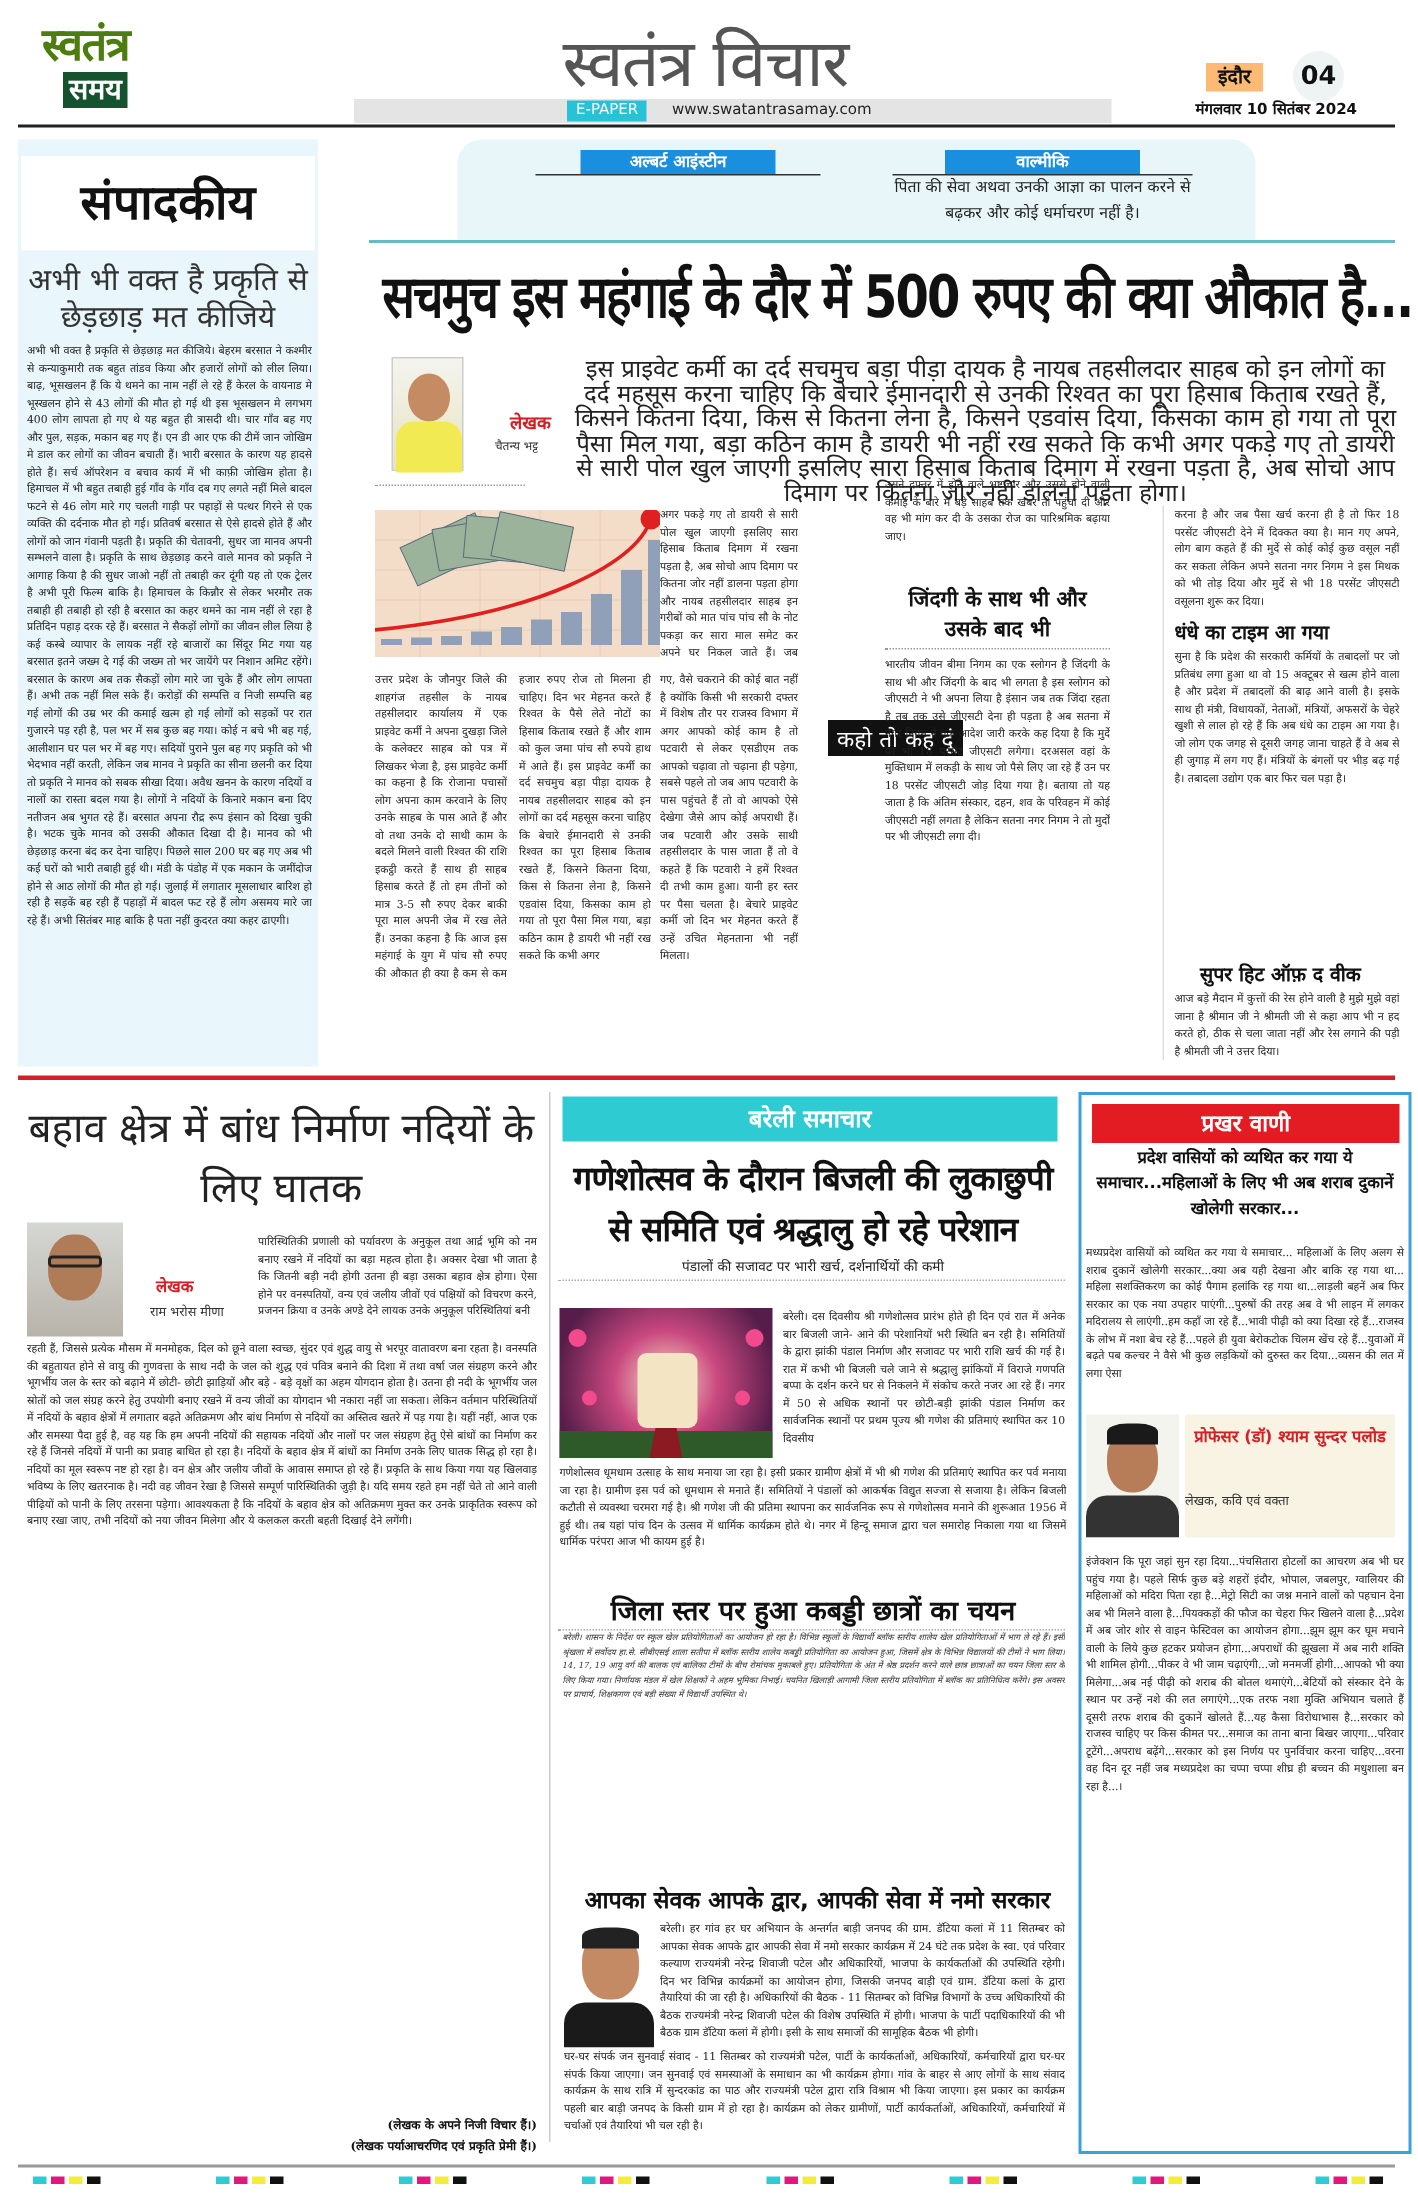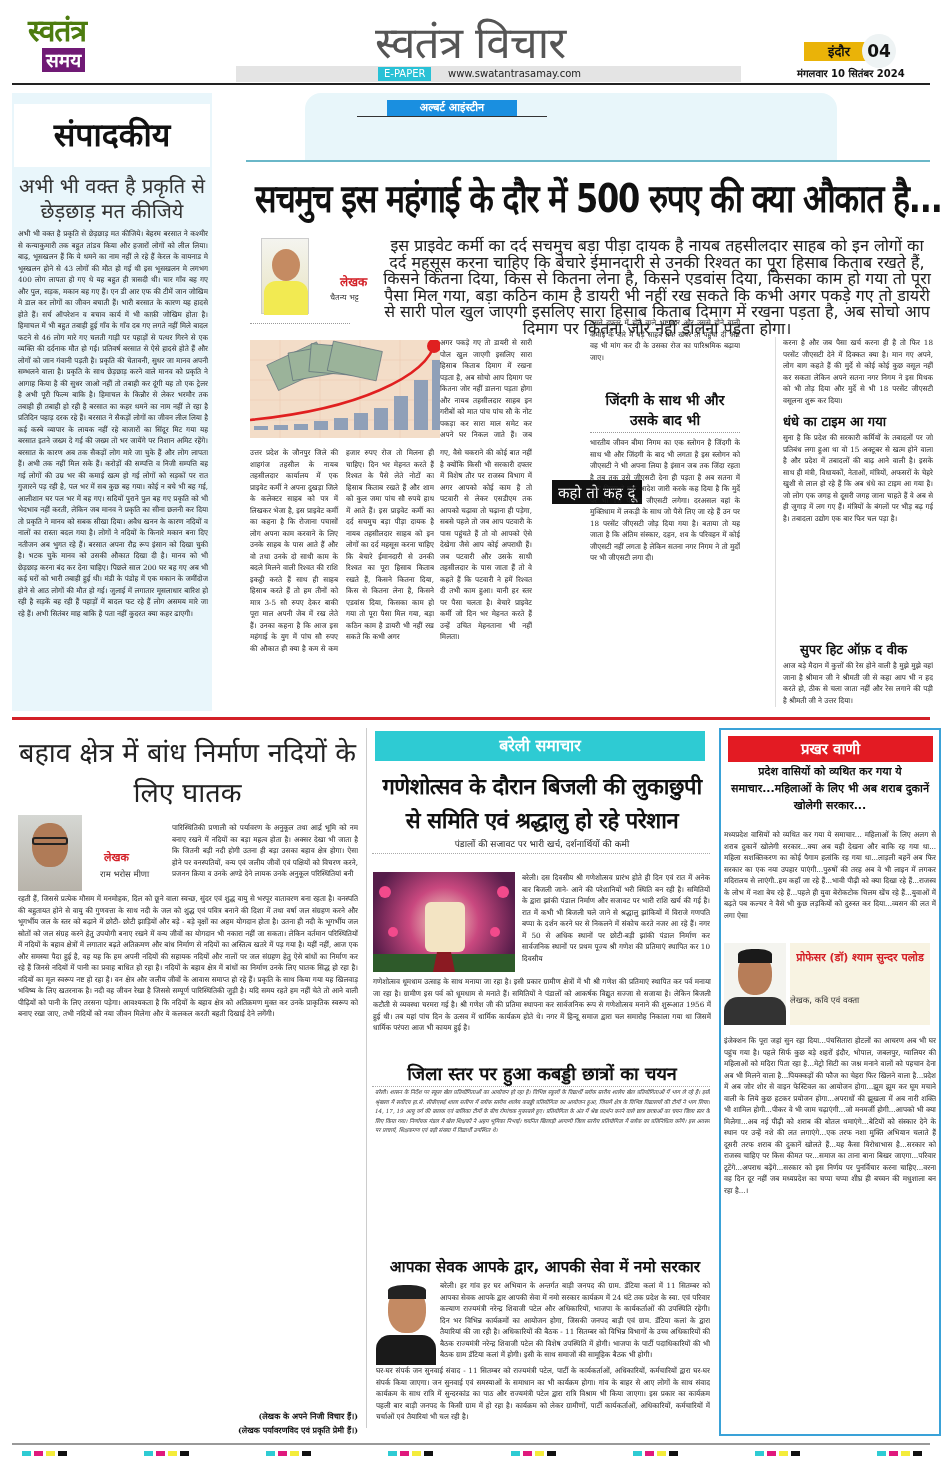--- a/index.html
+++ b/index.html
@@ -2,26 +2,26 @@
 <html><head>
 <meta charset="utf-8">
 <style>
 *{box-sizing:border-box;margin:0;padding:0}
 body{width:945px;height:1468px;background:#fff;font-family:"DejaVu Sans",sans-serif;color:#111;position:relative;overflow:hidden}
 .abs{position:absolute}
 p.body{font-family:"DejaVu Serif",serif;font-size:7.2px;line-height:11.5px;color:#222;text-align:justify}
 
 #logo{left:28px;top:14px;width:62px;height:66px}
 #logo .l1{font-family:"DejaVu Sans",sans-serif;font-weight:bold;font-size:30px;line-height:34px;color:#4d7c0f;letter-spacing:-1px}
-#logo .l2{display:inline-block;margin-left:14px;background:#701a75;color:#fff;font-weight:bold;font-size:19px;line-height:24px;padding:0 4px}
+#logo .l2{display:inline-block;margin-left:14px;background:#14532d;color:#fff;font-weight:bold;font-size:19px;line-height:24px;padding:0 4px}
 #mast{left:375px;top:18px;font-size:44px;line-height:50px;color:#555;font-family:"DejaVu Sans",sans-serif;letter-spacing:-1px}
 #ebar{left:236px;top:66px;width:505px;height:16px;background:#e4e4e4}
 #epaper{left:378px;top:67px;background:#29c1d6;color:#fff;font-size:10px;line-height:14px;padding:0 6px}
 #url{left:448px;top:67px;font-size:10px;line-height:14px;color:#222}
-#city{left:804px;top:42px;background:#eab308;padding:0 24px;font-size:13px;line-height:19px;font-weight:bold}
+#city{left:804px;top:42px;background:#fdba74;padding:0 8px;font-size:13px;line-height:19px;font-weight:bold}
 #pageno{left:862px;top:34px;width:34px;height:34px;border-radius:50%;background:#eef3f4;font-size:17px;font-weight:bold;text-align:center;line-height:34px}
 #date{left:797px;top:67px;font-size:10px;font-weight:bold;line-height:14px}
 #hrule{left:12px;top:83px;width:918px;height:2px;background:#222}
 
 #edcol{left:12px;top:93px;width:200px;height:618px;background:#e9f6fb}
 #edtitle{left:14px;top:104px;width:196px;height:63px;background:#fff;font-size:32px;font-weight:bold;text-align:center;line-height:63px}
 #edhead{left:14px;top:174px;width:196px;font-size:20px;line-height:25px;text-align:center;color:#333}
 #edbody{left:18px;top:228px;width:190px}
 
 #qbox{left:305px;top:93px;width:532px;height:68px;background:#e8f6fa;border-radius:16px 16px 0 0}
@@ -118,20 +118,25 @@
 
 <div class="abs" id="edcol"></div>
 <div class="abs" id="edtitle">संपादकीय</div>
 <div class="abs" id="edhead">अभी भी वक्त है प्रकृति से छेड़छाड़ मत कीजिये</div>
 <p class="abs body" id="edbody" style="height:478px;overflow:hidden">अभी भी वक्त है प्रकृति से छेड़छाड़ मत कीजिये। बेहरम बरसात ने कश्मीर से कन्याकुमारी तक बहुत तांडव किया और हजारों लोगों को लील लिया। बाढ़, भूसखलन हैं कि ये थमने का नाम नहीं ले रहे हैं केरल के वायनाड मे भूस्खलन होने से 43 लोगों की मौत हो गई थी इस भूसखलन मे लगभग 400 लोग लापता हो गए थे यह बहुत ही त्रासदी थी। चार गाँव बह गए और पुल, सड़क, मकान बह गए हैं। एन डी आर एफ की टीमें जान जोखिम मे डाल कर लोगों का जीवन बचाती हैं। भारी बरसात के कारण यह हादसे होते हैं। सर्च ऑपरेशन व बचाव कार्य में भी काफ़ी जोखिम होता है। हिमाचल में भी बहुत तबाही हुई गाँव के गाँव दब गए लगते नहीं मिले बादल फटने से 46 लोग मारे गए चलती गाड़ी पर पहाड़ों से पत्थर गिरने से एक व्यक्ति की दर्दनाक मौत हो गई। प्रतिवर्ष बरसात से ऐसे हादसे होते हैं और लोगों को जान गंवानी पड़ती है। प्रकृति की चेतावनी, सुधर जा मानव अपनी सम्भलने वाला है। प्रकृति के साथ छेड़छाड़ करने वाले मानव को प्रकृति ने आगाह किया है की सुधर जाओ नहीं तो तबाही कर दूंगी यह तो एक ट्रेलर है अभी पूरी फिल्म बाकि है। हिमाचल के किन्नौर से लेकर भरमौर तक तबाही ही तबाही हो रही है बरसात का कहर थमने का नाम नहीं ले रहा है प्रतिदिन पहाड़ दरक रहे हैं। बरसात ने सैकड़ों लोगों का जीवन लील लिया है कई कस्बे व्यापार के लायक नहीं रहे बाजारों का सिंदूर मिट गया यह बरसात इतने जख्म दे गई की जख्म तो भर जायेंगे पर निशान अमिट रहेंगे। बरसात के कारण अब तक सैकड़ों लोग मारे जा चुके हैं और लोग लापता हैं। अभी तक नहीं मिल सके हैं। करोड़ों की सम्पत्ति व निजी सम्पत्ति बह गई लोगों की उम्र भर की कमाई खत्म हो गई लोगों को सड़कों पर रात गुजारने पड़ रही है, पल भर में सब कुछ बह गया। कोई न बचे भी बह गई, आलीशान घर पल भर में बह गए। सदियों पुराने पुल बह गए प्रकृति को भी भेदभाव नहीं करती, लेकिन जब मानव ने प्रकृति का सीना छलनी कर दिया तो प्रकृति ने मानव को सबक सीखा दिया। अवैध खनन के कारण नदियों व नालों का रास्ता बदल गया है। लोगों ने नदियों के किनारे मकान बना दिए नतीजन अब भुगत रहे हैं। बरसात अपना रौद्र रूप इंसान को दिखा चुकी है। भटक चुके मानव को उसकी औकात दिखा दी है। मानव को भी छेड़छाड़ करना बंद कर देना चाहिए। पिछले साल 200 घर बह गए अब भी कई घरों को भारी तबाही हुई थी। मंडी के पंडोह में एक मकान के जमींदोज होने से आठ लोगों की मौत हो गई। जुलाई में लगातार मूसलाधार बारिश हो रही है सड़कें बह रही हैं पहाड़ों में बादल फट रहे हैं लोग असमय मारे जा रहे हैं। अभी सितंबर माह बाकि है पता नहीं कुदरत क्या कहर ढाएगी।</p>
 
 <div class="abs" id="qbox">
   <div class="abs" style="left:52px;top:7px;width:190px">
     <div class="qlabel" style="margin:0 30px">अल्बर्ट आइंस्टीन</div>
     <div class="qline"></div>
+  </div>
+  <div class="abs" style="left:290px;top:7px;width:200px">
+    <div class="qlabel" style="margin:0 35px">वाल्मीकि</div>
+    <div class="qline"></div>
+    <div class="qtext">पिता की सेवा अथवा उनकी आज्ञा का पालन करने से बढ़कर और कोई धर्माचरण नहीं है।</div>
   </div>
 </div>
 <div class="abs" id="qrule"></div>
 
 <div class="abs" id="mainhead">सचमुच इस महंगाई के दौर में 500 रुपए की क्या औकात है...</div>
 <div class="abs" id="auth1img">
     <div class="face"></div>
     <div class="shirt"></div>
   </div>
 <div class="abs" id="auth1lbl">लेखक</div>
@@ -195,21 +200,21 @@
 <div class="abs" id="bahav">बहाव क्षेत्र में बांध निर्माण नदियों के लिए घातक</div>
 <div class="abs" id="auth2img">
     <div class="face"></div>
     <div class="glass"></div>
   </div>
 <div class="abs" id="auth2lbl">लेखक</div>
 <div class="abs" id="auth2name">राम भरोस मीणा</div>
 <p class="abs body" id="b1col" style="height:72px;overflow:hidden">पारिस्थितिकी प्रणाली को पर्यावरण के अनुकूल तथा आर्द्र भूमि को नम बनाए रखने में नदियों का बड़ा महत्व होता है। अक्सर देखा भी जाता है कि जितनी बड़ी नदी होगी उतना ही बड़ा उसका बहाव क्षेत्र होगा। ऐसा होने पर वनस्पतियों, वन्य एवं जलीय जीवों एवं पक्षियों को विचरण करने, प्रजनन क्रिया व उनके अण्डे देने लायक उनके अनुकूल परिस्थितियां बनी</p>
 <p class="abs body" id="b1full" style="height:512px;overflow:hidden">रहती हैं, जिससे प्रत्येक मौसम में मनमोहक, दिल को छूने वाला स्वच्छ, सुंदर एवं शुद्ध वायु से भरपूर वातावरण बना रहता है। वनस्पति की बहुतायत होने से वायु की गुणवत्ता के साथ नदी के जल को शुद्ध एवं पवित्र बनाने की दिशा में तथा वर्षा जल संग्रहण करने और भूगर्भीय जल के स्तर को बढ़ाने में छोटी- छोटी झाड़ियों और बड़े - बड़े वृक्षों का अहम योगदान होता है। उतना ही नदी के भूगर्भीय जल स्रोतों को जल संग्रह करने हेतु उपयोगी बनाए रखने में वन्य जीवों का योगदान भी नकारा नहीं जा सकता। लेकिन वर्तमान परिस्थितियों में नदियों के बहाव क्षेत्रों में लगातार बढ़ते अतिक्रमण और बांध निर्माण से नदियों का अस्तित्व खतरे में पड़ गया है। यहीं नहीं, आज एक और समस्या पैदा हुई है, वह यह कि हम अपनी नदियों की सहायक नदियों और नालों पर जल संग्रहण हेतु ऐसे बांधों का निर्माण कर रहे हैं जिनसे नदियों में पानी का प्रवाह बाधित हो रहा है। नदियों के बहाव क्षेत्र में बांधों का निर्माण उनके लिए घातक सिद्ध हो रहा है। नदियों का मूल स्वरूप नष्ट हो रहा है। वन क्षेत्र और जलीय जीवों के आवास समाप्त हो रहे हैं। प्रकृति के साथ किया गया यह खिलवाड़ भविष्य के लिए खतरनाक है। नदी वह जीवन रेखा है जिससे सम्पूर्ण पारिस्थितिकी जुड़ी है। यदि समय रहते हम नहीं चेते तो आने वाली पीढ़ियों को पानी के लिए तरसना पड़ेगा। आवश्यकता है कि नदियों के बहाव क्षेत्र को अतिक्रमण मुक्त कर उनके प्राकृतिक स्वरूप को बनाए रखा जाए, तभी नदियों को नया जीवन मिलेगा और ये कलकल करती बहती दिखाई देने लगेंगी।</p>
 <div class="abs" id="b1foot1">(लेखक के अपने निजी विचार हैं।)</div>
-<div class="abs" id="b1foot2">(लेखक पर्यावरणविद एवं प्रकृति प्रेमी हैं।)</div>
+<div class="abs" id="b1foot2">(लेखक पर्याआचरणिद एवं प्रकृति प्रेमी हैं।)</div>
 <div class="abs" id="vdiv2"></div>
 
 <div class="abs" id="barband">बरेली समाचार</div>
 <div class="abs" id="ganhead">गणेशोत्सव के दौरान बिजली की लुकाछुपी से समिति एवं श्रद्धालु हो रहे परेशान</div>
 <div class="abs" id="gansub">पंडालों की सजावट पर भारी खर्च, दर्शनार्थियों की कमी</div>
 <div class="abs" id="ganrule"></div>
 <div class="abs" id="ganimg">
   <svg width="142" height="100" viewBox="0 0 142 100">
     <rect x="0" y="82" width="142" height="18" fill="#2e5a2a"></rect>
     <rect x="52" y="30" width="40" height="50" fill="#f3e4c3" rx="6"></rect>

